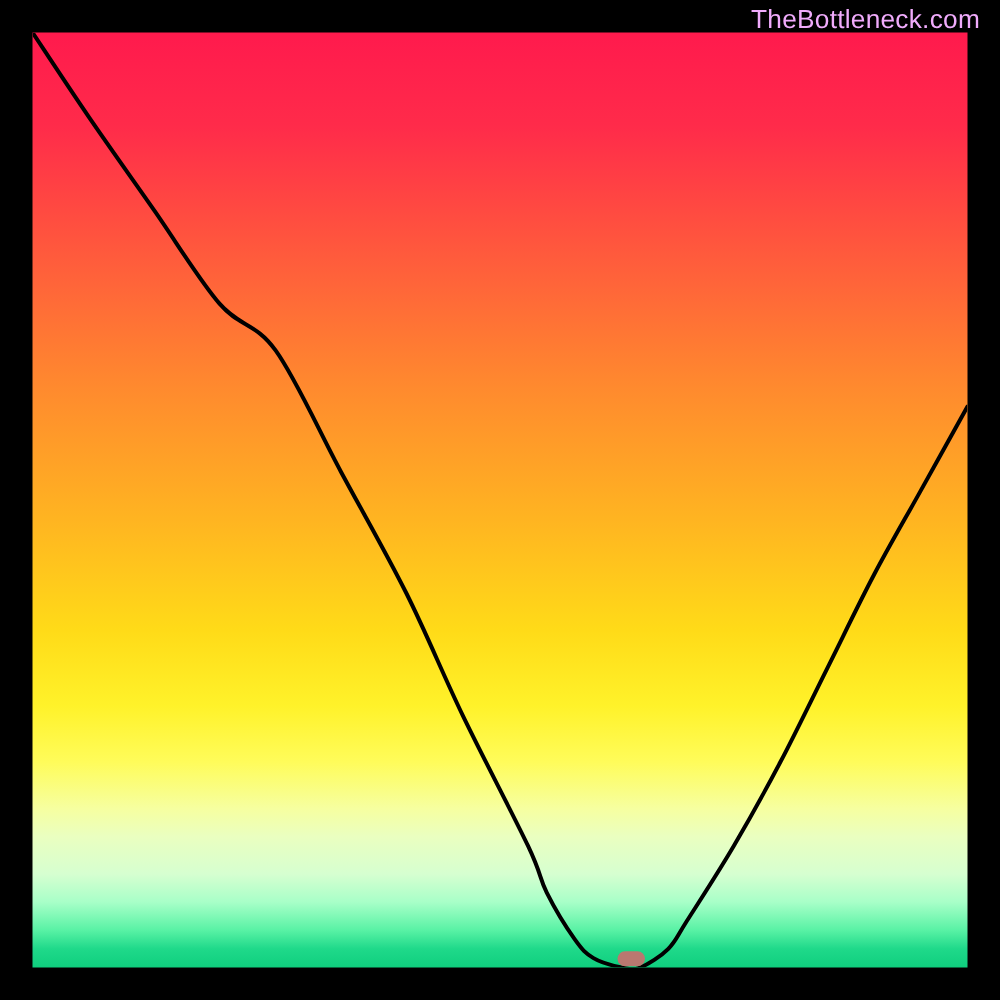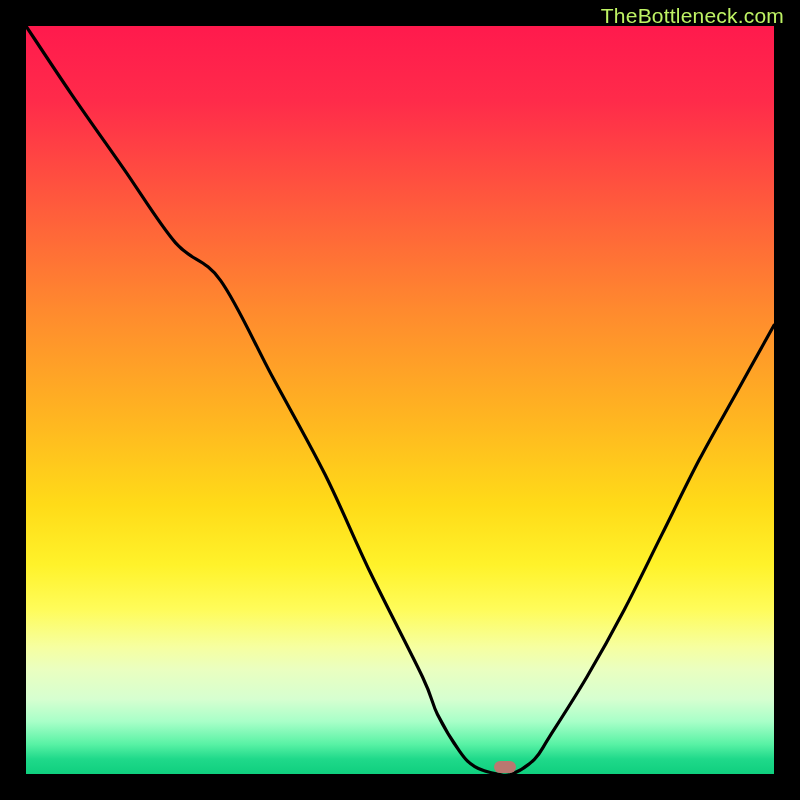--- a/index.html
+++ b/index.html
@@ -40,21 +40,21 @@
       #59f2a5 96%,
       #1fd98a 98%,
       #0fcf7e 100%
     );
     overflow: hidden;
   }
   .watermark {
     position: absolute;
     top: 4px;
     right: 16px;
-    color: #bef264;
+    color: #f0abfc;
     font-size: 21px;
     font-weight: 500;
     letter-spacing: 0.2px;
   }
   svg.curve {
     position: absolute;
     left: 0;
     top: 0;
   }
   .marker {

